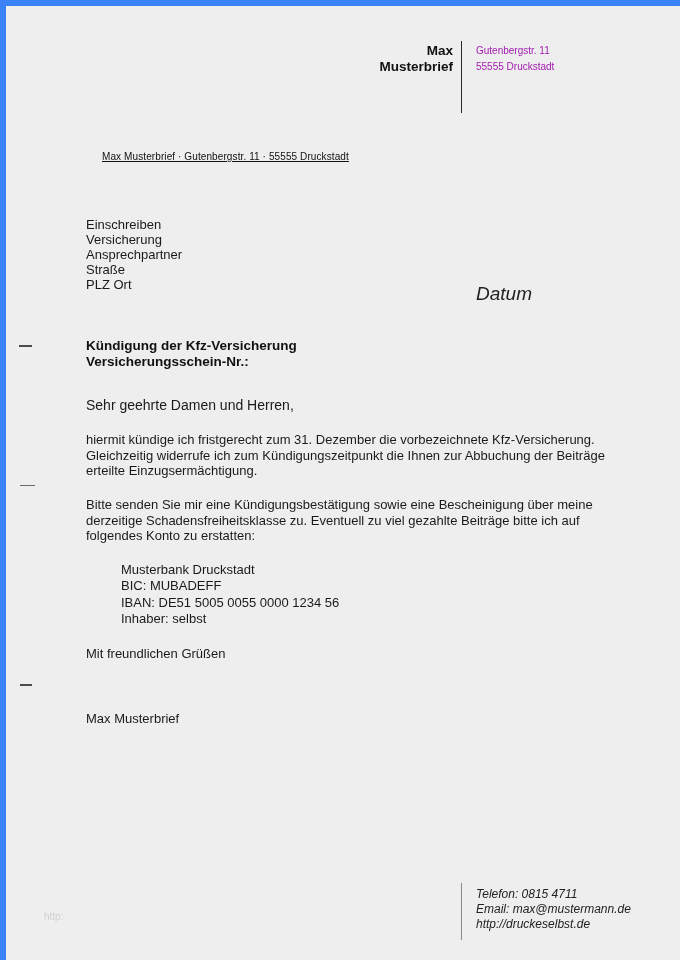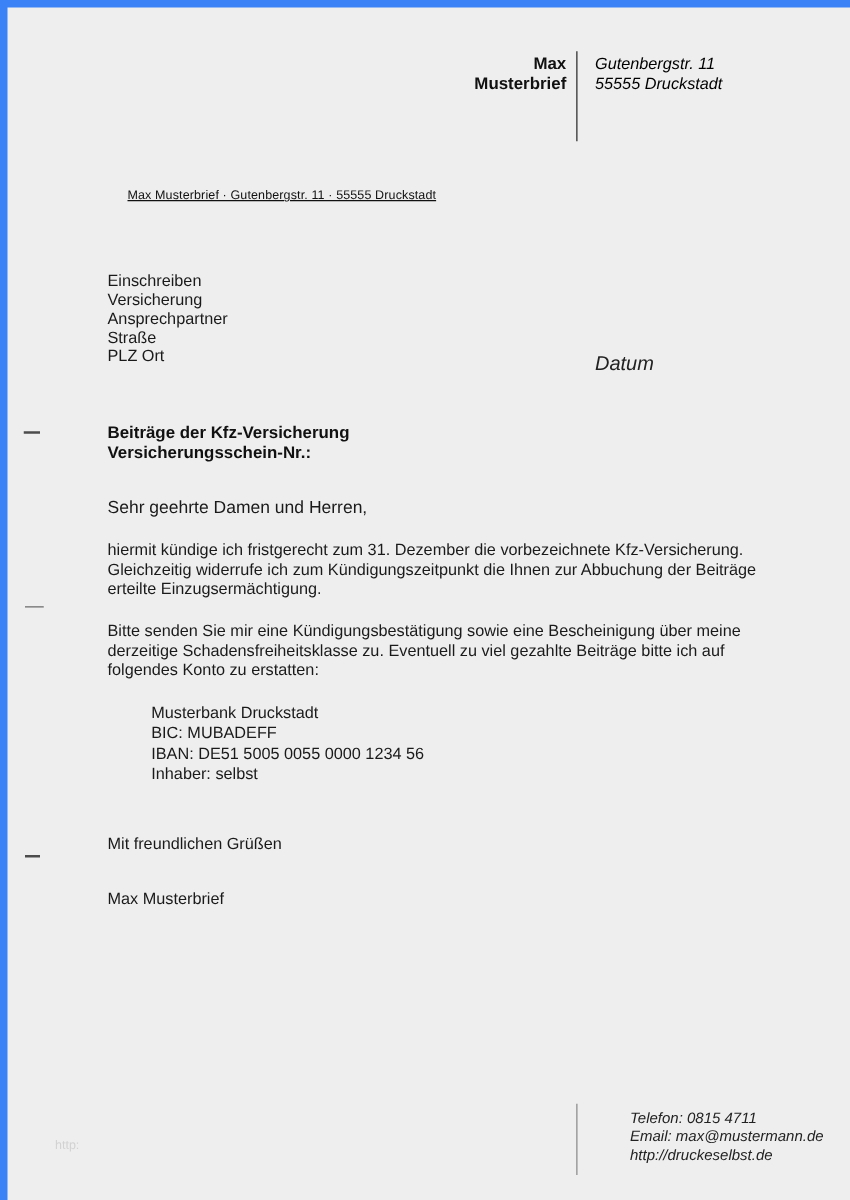--- a/index.html
+++ b/index.html
@@ -21,71 +21,71 @@
     position: absolute; top: 37px; right: 231px;
     font-weight: bold; font-size: 13.5px; line-height: 15.5px;
     text-align: right; color: #111;
   }
   .header-divider {
     position: absolute; top: 35px; left: 455px;
     width: 1px; height: 72px; background: #2b2b2b;
   }
   .header-address {
     position: absolute; top: 37px; left: 470px;
-    font-style: italic; font-size: 13px; line-height: 15.5px; color: #000000;
+    font-size: 10px; line-height: 15.5px; color: #a21caf;
   }
 
   
   .sender-line {
     position: absolute; top: 145px; left: 80px;
     font-size: 10px; letter-spacing: 0.1px;
     text-decoration: underline;
     color: #111;
     padding-left: 16px;
   }
 
   
   .recipient {
     position: absolute; top: 197px; left: 80px;
     font-size: 13px; line-height: 15px; margin-top: 14px;
   }
 
   
   .date-label {
     position: absolute; top: 277px; left: 470px;
-    font-style: italic; font-size: 16px; color: #222;
+    font-style: italic; font-size: 19px; color: #222;
   }
 
   
   .fold-mark-top    { position: absolute; top: 339px; left: 13px; width: 13px; height: 2px; background: #4c4c4c; }
   .center-mark      { position: absolute; top: 479px; left: 14px; width: 15px; height: 1px; background: #6a6a6a; }
   .fold-mark-bottom { position: absolute; top: 678px; left: 14px; width: 12px; height: 2px; background: #4c4c4c; }
 
   
   .subject {
     position: absolute; top: 332px; left: 80px;
     font-weight: bold; font-size: 13.5px; line-height: 15.5px; color: #111;
   }
 
   
   .salutation { position: absolute; top: 391px; left: 80px; font-size: 14px; }
   .paragraph-1 { position: absolute; top: 426px; left: 80px; font-size: 13px; line-height: 15.6px; }
   .paragraph-2 { position: absolute; top: 491px; left: 80px; font-size: 13px; line-height: 15.6px; }
   .bank-details { position: absolute; top: 556px; left: 103px; font-size: 13px; line-height: 16.3px; margin-left: 12px; }
-  .closing   { position: absolute; top: 640px; left: 80px; font-size: 13px; margin-top: 21px; }
+  .closing   { position: absolute; top: 640px; left: 80px; font-size: 13px; }
   .signature { position: absolute; top: 705px; left: 80px; font-size: 13px; }
 
   
   .footer-divider {
     position: absolute; top: 877px; left: 455px;
     width: 1px; height: 57px; background: #8a8a8a;
   }
   .footer-contact {
     position: absolute; top: 881px; left: 470px;
-    font-style: italic; font-size: 12px; line-height: 15px; color: #222; margin-left: 28px;
+    font-style: italic; font-size: 12px; line-height: 15px; color: #222;
   }
 
   
   .watermark {
     position: absolute; top: 905px; left: 38px;
     font-size: 10px; color: #d2d2d2;
   }
 </style>
 </head>
 <body>
@@ -105,21 +105,21 @@
 Ansprechpartner
 Straße
 PLZ Ort</div>
 
   <div class="date-label">Datum</div>
 
   <div class="fold-mark-top"></div>
   <div class="center-mark"></div>
   <div class="fold-mark-bottom"></div>
 
-  <div class="subject multiline">Beiträge der Kfz-Versicherung
+  <div class="subject multiline">Kündigung der Kfz-Versicherung
 Versicherungsschein-Nr.:</div>
 
   <div class="salutation">Sehr geehrte Damen und Herren,</div>
   <div class="paragraph-1 multiline">hiermit kündige ich fristgerecht zum 31. Dezember die vorbezeichnete Kfz-Versicherung.
 Gleichzeitig widerrufe ich zum Kündigungszeitpunkt die Ihnen zur Abbuchung der Beiträge
 erteilte Einzugsermächtigung.</div>
   <div class="paragraph-2 multiline">Bitte senden Sie mir eine Kündigungsbestätigung sowie eine Bescheinigung über meine
 derzeitige Schadensfreiheitsklasse zu. Eventuell zu viel gezahlte Beiträge bitte ich auf
 folgendes Konto zu erstatten:</div>
   <div class="bank-details multiline">Musterbank Druckstadt

